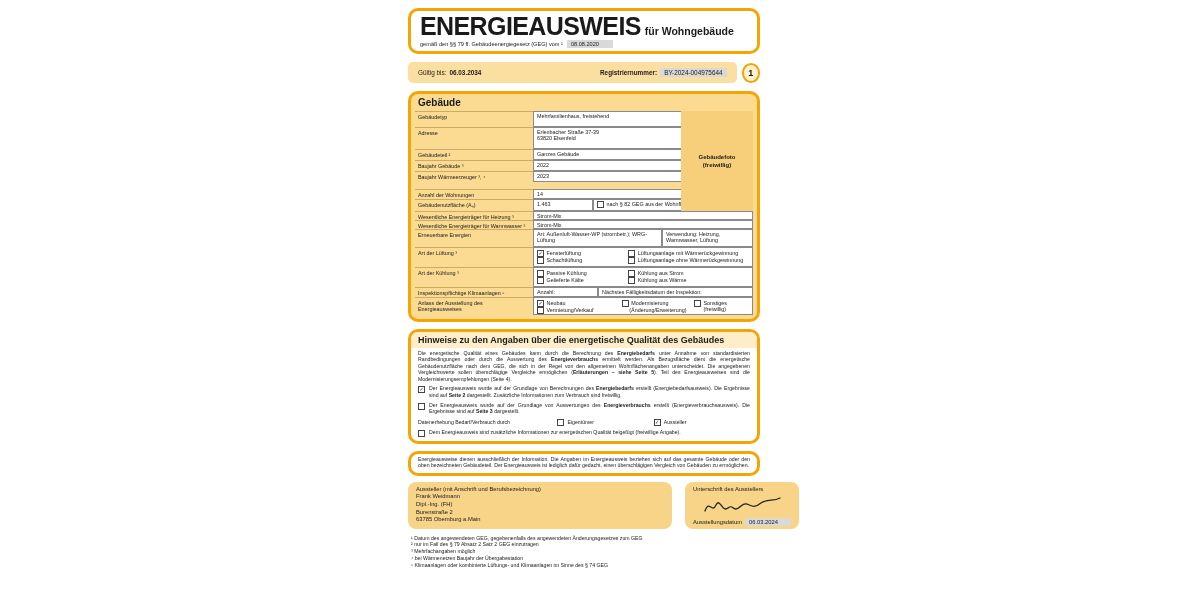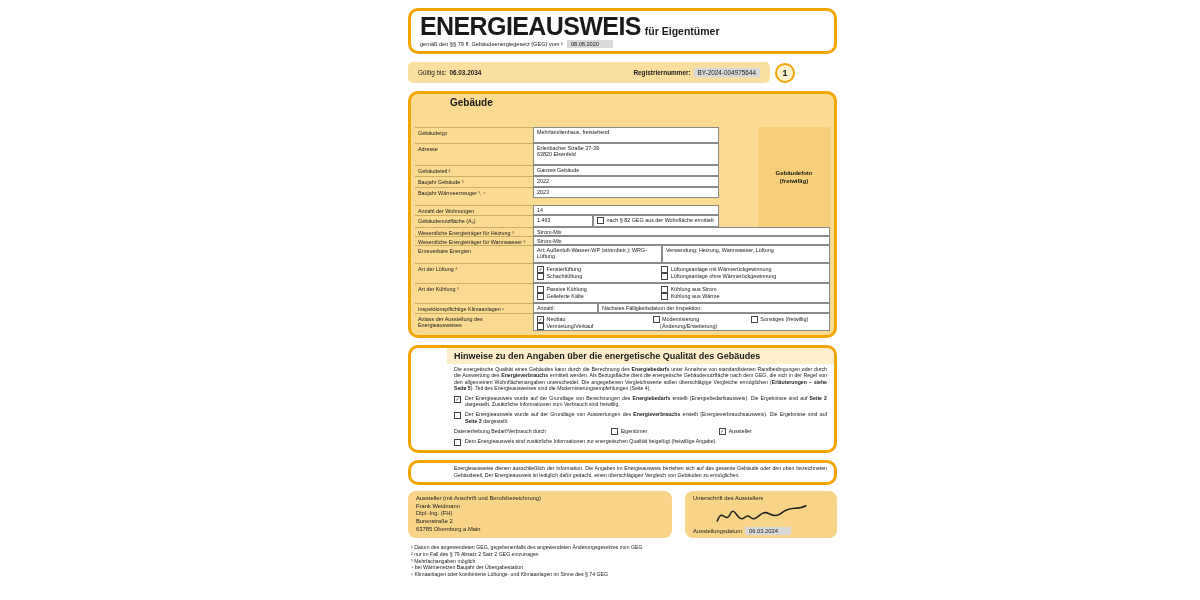--- a/index.html
+++ b/index.html
@@ -1,20 +1,20 @@
 <!DOCTYPE html>
 <html><head>
 <meta charset="utf-8">
 <style>
   html,body{margin:0;padding:0}
   body{width:1200px;height:600px;background:#ffffff;position:relative;
        font-family:"Liberation Sans",sans-serif;color:#1a1a1a;}
-  .doc{position:absolute;left:408px;top:8px;width:429px;}
-
-  .box{border:3px solid #F4A503;border-radius:10px;background:#fff;box-sizing:border-box;padding-left:36px;}
+  .doc{position:absolute;left:408px;top:8px;width:352px;}
+
+  .box{border:3px solid #F4A503;border-radius:10px;background:#fff;box-sizing:border-box;}
 
   
   .header-box{padding:2px 9px 3px;}
   .title-row{display:flex;align-items:baseline;}
   .main-title{font-size:25px;font-weight:bold;letter-spacing:-0.6px;line-height:26px;white-space:nowrap;}
   .sub-title{font-size:10.5px;font-weight:bold;margin-left:4px;white-space:nowrap;}
   .law-row{font-size:5.6px;margin-top:1px;display:flex;align-items:center;gap:4px;}
   .gray-box{background:#D9D9D9;padding:1px 4px;display:inline-block;min-width:38px;}
 
   
@@ -23,21 +23,21 @@
                 align-items:center;justify-content:space-between;padding:0 10px;
                 box-sizing:border-box;font-size:6.4px;}
   .vleft b{margin-left:3px;}
   .vright{display:flex;align-items:center;gap:3px;}
   .page-circle{width:16px;height:16px;border:2.5px solid #F4A503;border-radius:50%;
                background:#FDF2CD;font-weight:bold;font-size:9px;display:flex;
                align-items:center;justify-content:center;margin-left:5px;}
 
   
   .building-box{margin-top:8px;background:#FBDA92;padding:2px 4px 4px;}
-  .section-title{font-size:10px;font-weight:bold;padding:1px 0 19px 3px;margin-left:32px;}
+  .section-title{font-size:10px;font-weight:bold;padding:1px 0 3px 3px;}
   .btable{position:relative;font-size:5.4px;line-height:1.15;}
   .trow{display:flex;align-items:stretch;box-sizing:border-box;}
   .tlabel{width:118px;flex:0 0 118px;padding:1.5px 4px 0 3px;box-sizing:border-box;
           border-top:0.5px solid rgba(120,85,10,0.35);}
   .trow:first-of-type .tlabel{border-top:none;}
   .tvals{flex:1;display:flex;box-sizing:border-box;}
   .cell{background:#fff;border:0.5px solid #8a8a8a;padding:1px 3px;box-sizing:border-box;overflow:hidden;}
   .w186{width:186px;flex:0 0 186px;}
   .w60{width:60px;flex:0 0 60px;}
   .w65{width:65px;flex:0 0 65px;}
@@ -81,21 +81,21 @@
   b{font-weight:bold;}
 </style>
 </head>
 <body>
 
 <div class="doc">
 
   <div class="box header-box">
     <div class="title-row">
       <span class="main-title">ENERGIEAUSWEIS</span>
-      <span class="sub-title">für Eigentümer</span>
+      <span class="sub-title">für Wohngebäude</span>
     </div>
     <div class="law-row">
       <span>gemäß den §§ 79 ff. Gebäudeenergiegesetz (GEG) vom ¹</span>
       <span class="gray-box">08.08.2020</span>
     </div>
   </div>
 
   <div class="validity-row">
     <div class="validity-bar">
       <span class="vleft">

